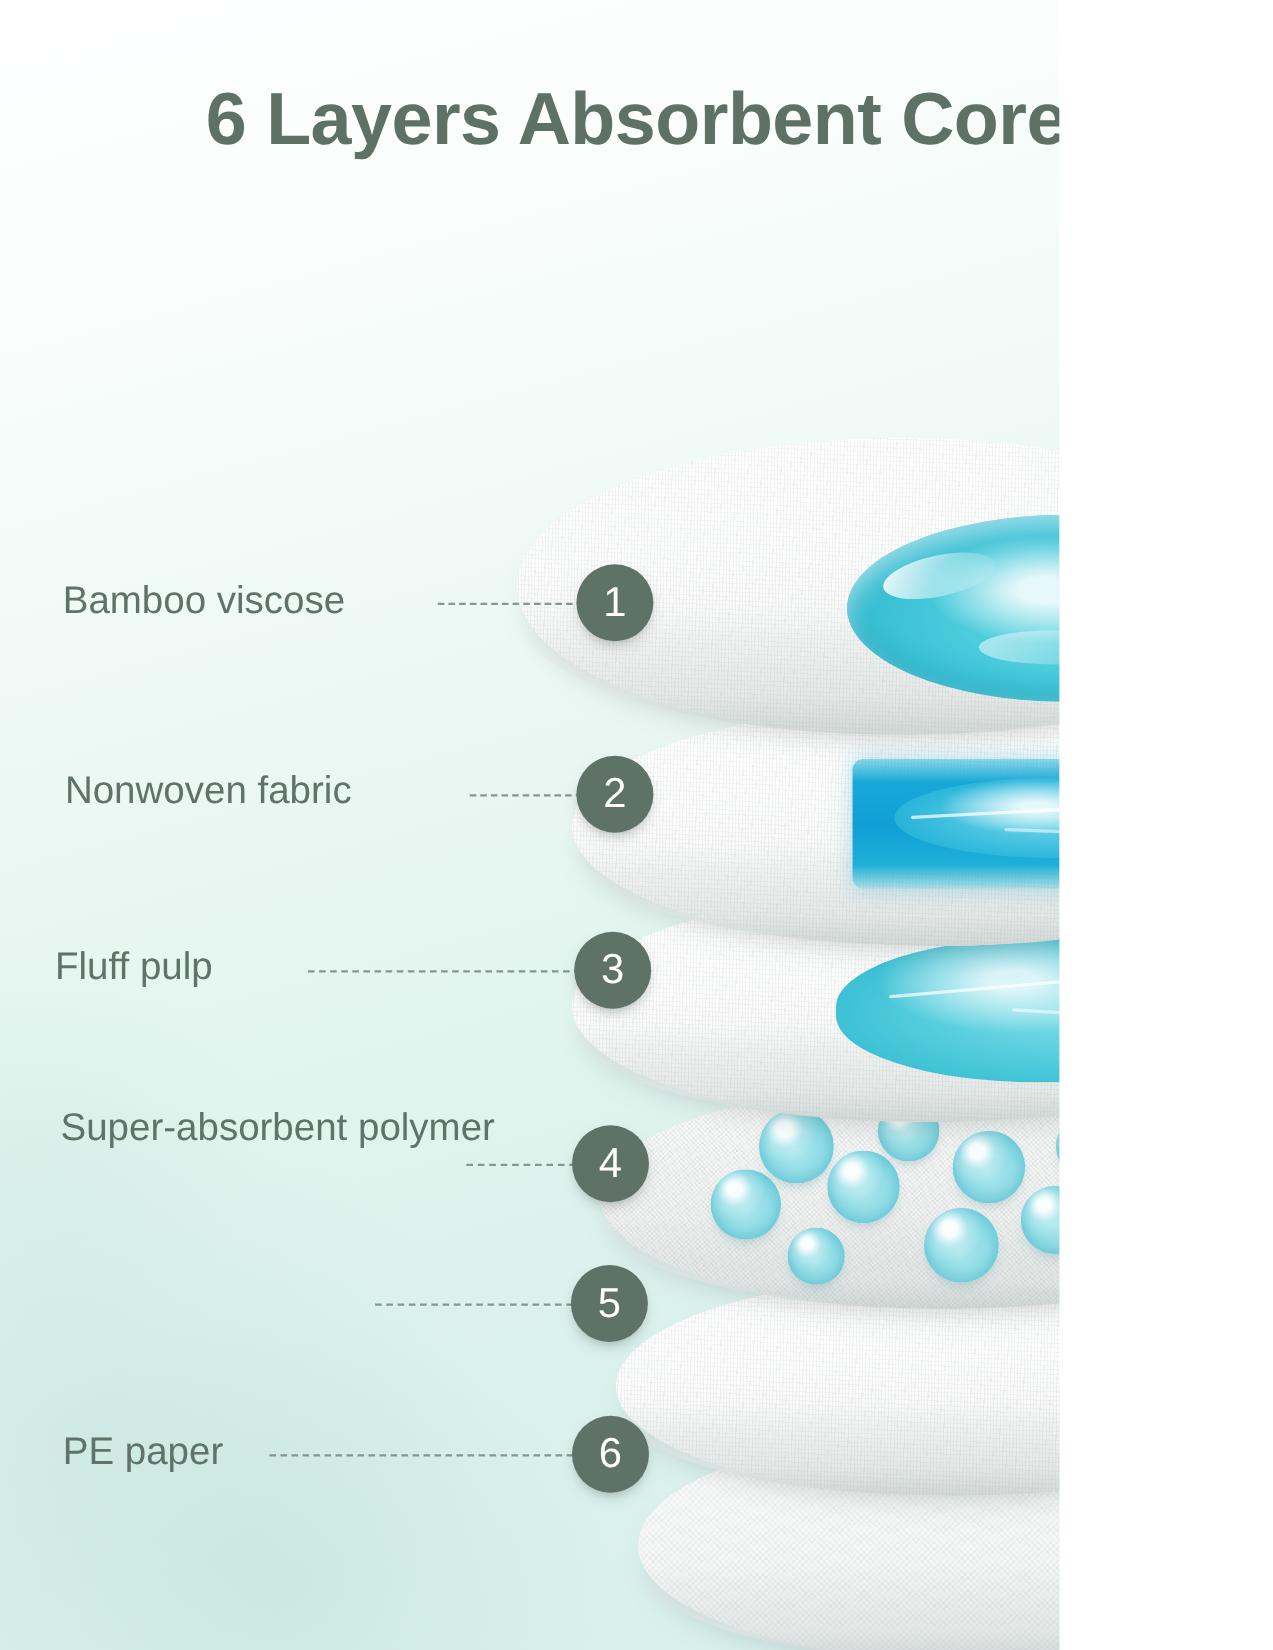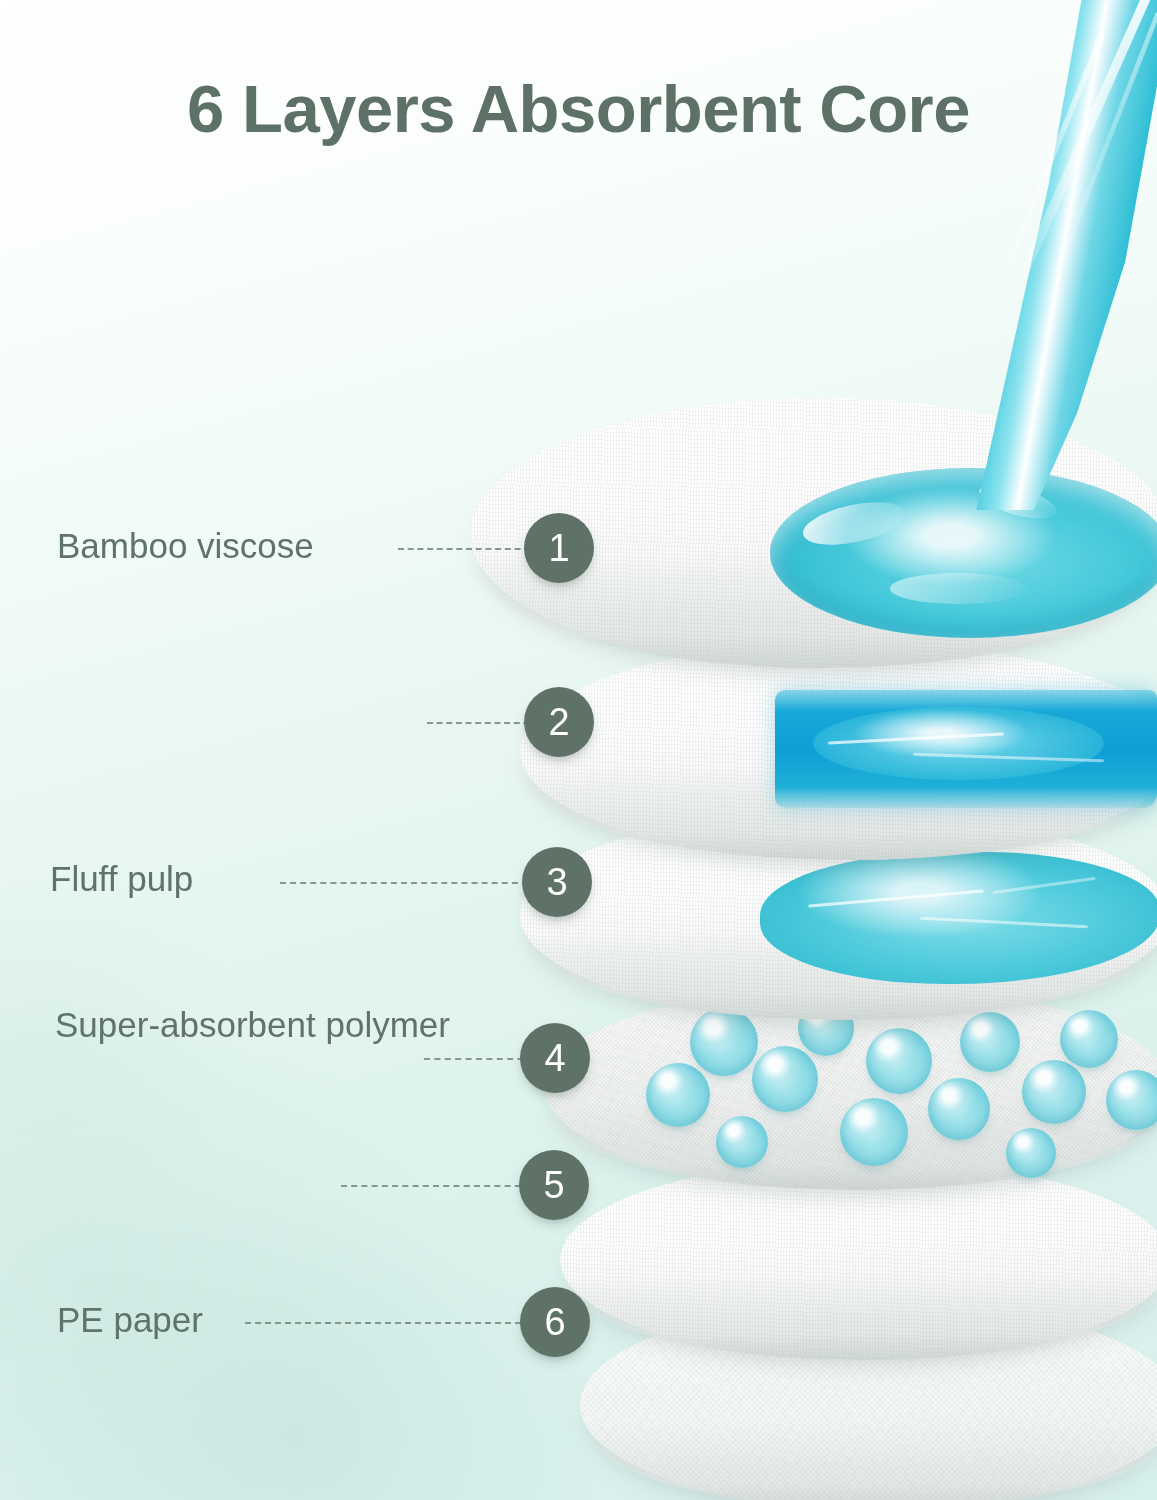--- a/index.html
+++ b/index.html
@@ -5,21 +5,21 @@
   * { margin:0; padding:0; box-sizing:border-box; }
 
   html,body{
     width:1157px; height:1500px;
     font-family:"Liberation Sans", sans-serif;
     overflow:hidden;
   }
 
   #page{
     position:relative;
-    width:1157px; height:1500px;
+    width:963px; height:1500px;
     background:
       linear-gradient(165deg,
         #ffffff 0%,
         #fbfefd 14%,
         #f2fbf8 30%,
         #e9f7f2 46%,
         #e1f4ee 62%,
         #dbf1ec 78%,
         #d8f0ec 100%);
     overflow:hidden;
@@ -296,20 +296,21 @@
       <div class="hl h3"></div>
     </div>
   </div>
 
   <div class="title">6 Layers Absorbent Core</div>
 
   <div class="label" style="left:57px; top:525px;">Bamboo viscose</div>
   <div class="leader" style="left:398px; top:548px; width:142px;"></div>
   <div class="badge" style="left:524px; top:513px;">1</div>
 
+  <div class="label" style="left:59px; top:698px;">Nonwoven fabric</div>
   <div class="leader" style="left:427px; top:722px; width:112px;"></div>
   <div class="badge" style="left:524px; top:687px;">2</div>
 
   <div class="label" style="left:50px; top:858px;">Fluff pulp</div>
   <div class="leader" style="left:280px; top:882px; width:258px;"></div>
   <div class="badge" style="left:522px; top:847px;">3</div>
 
   <div class="label two" style="left:55px; top:1004px;">Super-absorbent polymer</div>
   <div class="leader" style="left:424px; top:1058px; width:110px;"></div>
   <div class="badge" style="left:520px; top:1023px;">4</div>

